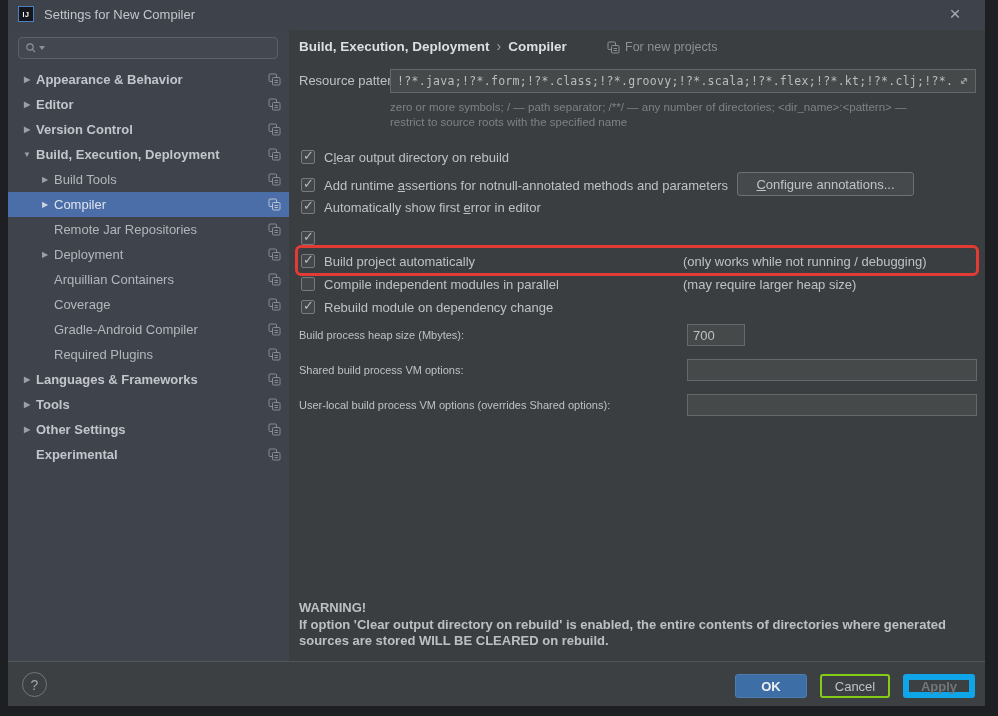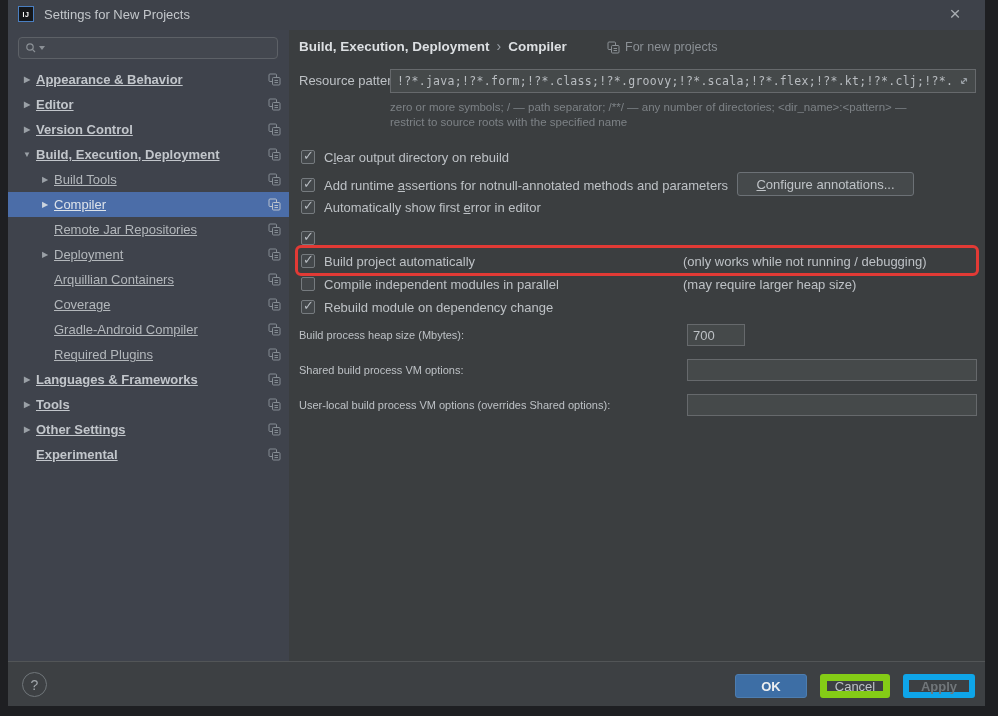--- a/index.html
+++ b/index.html
@@ -26,21 +26,21 @@
     font-size:12px;padding:0 6px;font-family:"Liberation Sans",sans-serif;}
   .tree{position:absolute;left:0;top:37px;width:281px;}
   .tree-row{position:relative;height:25px;display:flex;align-items:center;font-size:13px;color:#b3b7bb;}
   .tree-row.bold{font-weight:bold;color:#c2c6cb;}
   .tree-row.selected{background:#4b6da8;color:#dde3ea;}
   .arrow{width:14px;text-align:center;flex:0 0 14px;font-size:8px;color:#9aa0a6;line-height:1;}
   .tree-row.selected .arrow{color:#ccd4de;}
   .arrow.hidden{visibility:hidden;}
   .lvl0 .arrow{margin-left:12px;}
   .lvl1 .arrow{margin-left:30px;}
-  .tlabel{margin-left:2px;white-space:nowrap;text-decoration:underline;}
+  .tlabel{margin-left:2px;white-space:nowrap;}
   .shared-ico{position:absolute;right:8px;top:6px;}
 
   
   .content{position:absolute;left:281px;top:30px;width:696px;height:631px;background:#3b3e40;}
   .crumbs{position:absolute;left:10px;top:8px;display:flex;align-items:center;gap:7px;
     font-size:13.5px;font-weight:bold;color:#dcdfe2;}
   .crumb-sep{color:#9aa0a6;font-weight:normal;font-size:14px;}
   .for-new{position:absolute;left:318px;top:10px;display:flex;align-items:center;gap:5px;
     font-size:12.5px;color:#8b9095;}
   .rp-label{position:absolute;left:10px;top:39px;height:24px;line-height:24px;font-size:13px;color:#bdc1c5;}
@@ -73,31 +73,31 @@
 
   
   .footer{position:absolute;left:0;bottom:0;width:100%;height:45px;background:#3d4043;
     border-top:1px solid #525557;box-sizing:border-box;}
   .help-circle{position:absolute;left:14px;top:10px;width:25px;height:25px;border-radius:50%;
     border:1.5px solid #70767a;box-sizing:border-box;color:#a2a7ac;font-size:14px;
     display:flex;align-items:center;justify-content:center;}
   .btn{position:absolute;top:12px;height:24px;box-sizing:border-box;border-radius:3px;font-size:13px;
     display:flex;align-items:center;justify-content:center;font-family:"Liberation Sans",sans-serif;}
   .btn-ok{left:727px;width:72px;background:#3d6ea5;border:1px solid #4d7db0;color:#eceef0;font-weight:bold;}
-  .btn-cancel{left:812px;width:70px;background:#3d4043;border:7px solid #84cc16;color:#bfc3c7;}
+  .btn-cancel{left:812px;width:70px;background:#3d4043;border:2px solid #84cc16;color:#bfc3c7;}
   .btn-apply{left:895px;width:72px;background:#3d4043;border:6px solid #0ea5e9;color:#71767a;font-weight:bold;}
 </style>
 </head>
 <body>
 
 <div class="dialog">
 
   <div class="titlebar">
     <div class="app-icon">IJ</div>
-    <div class="win-title">Settings for New Projects</div>
+    <div class="win-title">Settings for New Compiler</div>
     <div class="close-x">×</div>
   </div>
 
   <div class="sidebar">
     <div class="search">
       <svg width="12" height="12" viewBox="0 0 12 12">
         <circle cx="5" cy="5" r="3.2" fill="none" stroke="#8b9096" stroke-width="1.2"></circle>
         <line x1="7.4" y1="7.4" x2="10" y2="10" stroke="#8b9096" stroke-width="1.2"></line>
       </svg>
       <span class="caret"></span>
@@ -343,20 +343,25 @@
 
     <div class="fld-label" style="top:294px">Build process heap size (Mbytes):</div>
     <input class="fld-input" style="top: 294px; width: 58px;" value="700">
 
     <div class="fld-label" style="top:329px">Shared build process VM options:</div>
     <input class="fld-input" style="top: 329px; width: 290px;" value="">
 
     <div class="fld-label" style="top:364px">User-local build process VM options (overrides Shared options):</div>
     <input class="fld-input" style="top: 364px; width: 290px;" value="">
 
+    <div class="warning">
+      <div>WARNING!</div>
+      <div>If option 'Clear output directory on rebuild' is enabled, the entire contents of directories where generated</div>
+      <div>sources are stored WILL BE CLEARED on rebuild.</div>
+    </div>
   </div>
 
   <div class="footer">
     <div class="help-circle">?</div>
     <button class="btn btn-ok">OK</button>
     <button class="btn btn-cancel">Cancel</button>
     <button class="btn btn-apply">Apply</button>
   </div>
 
 </div>

